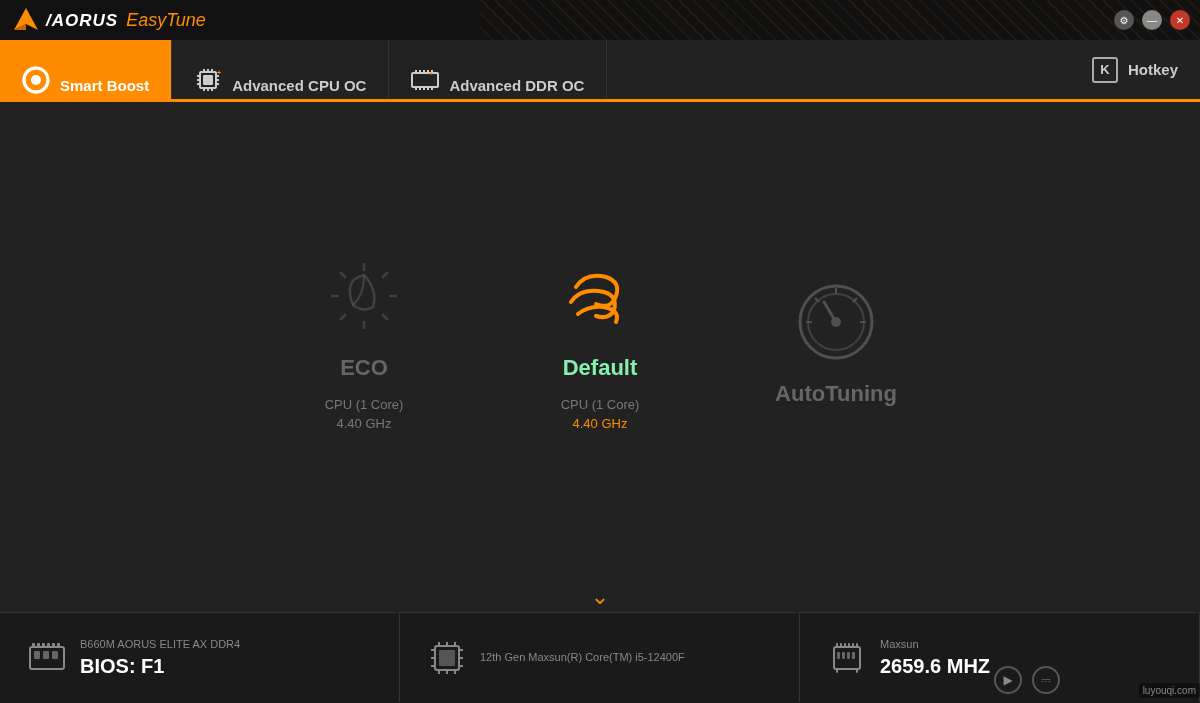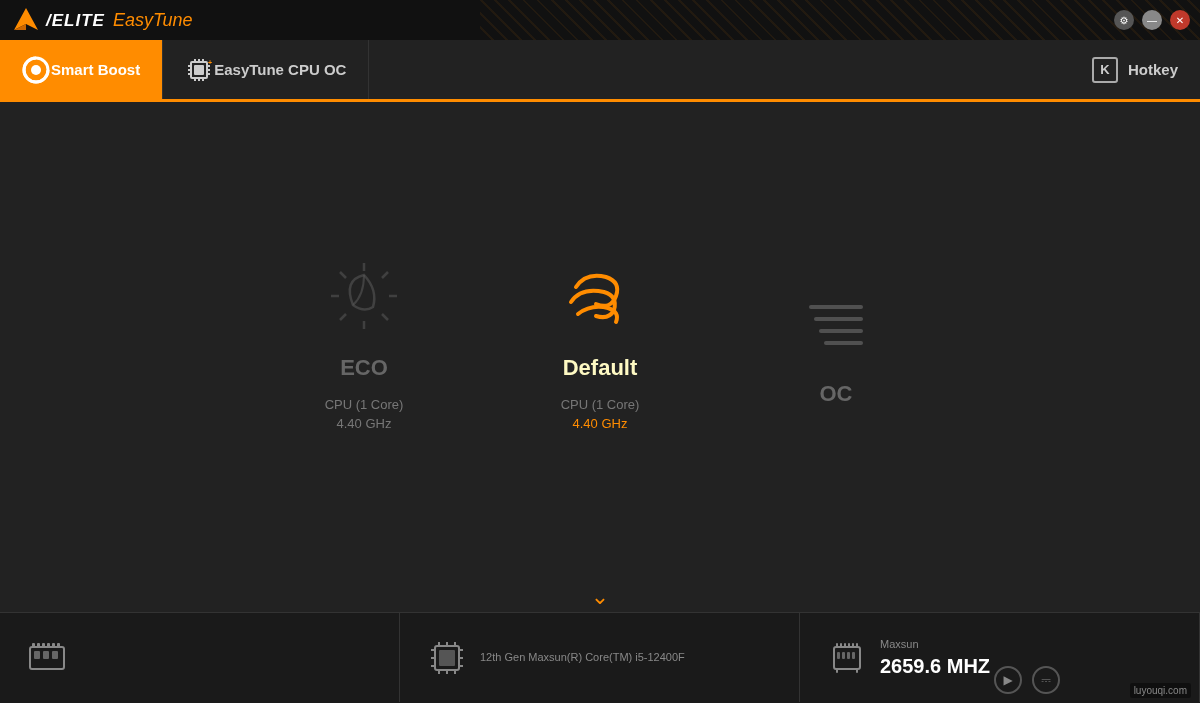--- a/index.html
+++ b/index.html
@@ -88,23 +88,23 @@
     
     .tab-bar {
       height: 62px;
       background: #222;
       display: flex;
       align-items: stretch;
       border-bottom: 3px solid #ff8c00;
     }
     .tab {
       display: flex;
-      align-items: center;
-      gap: 1px;
-      padding: 16px 22px;
+      align-items: flex-end;
+      gap: 10px;
+      padding: 5px 22px;
       cursor: pointer;
       color: #ccc;
       font-size: 15px;
       font-weight: 600;
       border-right: 1px solid #333;
       transition: background 0.15s;
       white-space: nowrap;
     }
     .tab.active {
       background: #ff8c00;
@@ -173,21 +173,21 @@
       display: flex;
       align-items: center;
       justify-content: center;
     }
     .mode-label {
       font-size: 22px;
       font-weight: 600;
       color: #666;
     }
     .mode-label.active-label {
-      color: #fef9c3;
+      color: #86efac;
     }
     .mode-sub {
       text-align: center;
       font-size: 13px;
       color: #777;
       line-height: 1.5;
     }
     .mode-sub .orange {
       color: #ff8c00;
     }
@@ -255,41 +255,41 @@
     }
     .status-main {
       font-size: 20px;
       font-weight: 700;
       color: #fff;
       line-height: 1.2;
     }
     .watermark {
       position: absolute;
       bottom: 4px;
-      right: 9px;
+      right: 0;
       font-size: 10px;
       color: #888;
       background: rgba(0,0,0,0.4);
       padding: 2px 4px;
       border-radius: 2px;
     }
   </style>
 </head>
 <body>
 
 <div class="title-bar">
   <div class="logo-area">
     <div class="aorus-logo">
 
       <svg width="32" height="28" viewBox="0 0 32 28">
         <polygon points="4,24 16,2 28,24 16,18" fill="#ff8c00"></polygon>
         <polygon points="4,24 16,18 16,24" fill="#cc6600"></polygon>
       </svg>
       <span class="aorus-eagle">
-        <span style="color:#fff; font-style:italic; font-weight:900; font-size:17px; letter-spacing:1px;">/ELITE</span>
+        <span style="color:#fff; font-style:italic; font-weight:900; font-size:17px; letter-spacing:1px;">/AORUS</span>
       </span>
     </div>
     <span class="easytune-text">EasyTune</span>
   </div>
   <div class="title-controls">
     <button class="ctrl-btn ctrl-settings" title="Settings">⚙</button>
     <button class="ctrl-btn ctrl-minimize" title="Minimize">—</button>
     <button class="ctrl-btn ctrl-close" title="Close">✕</button>
   </div>
 </div>
@@ -321,23 +321,42 @@
         <line x1="17" y1="21" x2="17" y2="24" stroke="#ccc" stroke-width="2"></line>
         <line x1="2" y1="9" x2="5" y2="9" stroke="#ccc" stroke-width="2"></line>
         <line x1="2" y1="13" x2="5" y2="13" stroke="#ccc" stroke-width="2"></line>
         <line x1="2" y1="17" x2="5" y2="17" stroke="#ccc" stroke-width="2"></line>
         <line x1="21" y1="9" x2="24" y2="9" stroke="#ccc" stroke-width="2"></line>
         <line x1="21" y1="13" x2="24" y2="13" stroke="#ccc" stroke-width="2"></line>
         <line x1="21" y1="17" x2="24" y2="17" stroke="#ccc" stroke-width="2"></line>
         <text x="22" y="8" font-size="7" fill="#ff8c00" font-weight="bold">+</text>
       </svg>
     </div>
-    <span>EasyTune CPU OC</span>
-  </div>
-
+    <span>Advanced CPU OC</span>
+  </div>
+
+  <div class="tab">
+    <div class="tab-icon-img">
+      <svg width="28" height="22" viewBox="0 0 28 22">
+        <rect x="1" y="4" width="26" height="14" stroke="#ccc" stroke-width="2" fill="none" rx="1"></rect>
+        <rect x="4" y="1" width="2" height="3" fill="#ccc"></rect>
+        <rect x="8" y="1" width="2" height="3" fill="#ccc"></rect>
+        <rect x="12" y="1" width="2" height="3" fill="#ccc"></rect>
+        <rect x="16" y="1" width="2" height="3" fill="#ccc"></rect>
+        <rect x="20" y="1" width="2" height="3" fill="#ccc"></rect>
+        <rect x="4" y="18" width="2" height="3" fill="#ccc"></rect>
+        <rect x="8" y="18" width="2" height="3" fill="#ccc"></rect>
+        <rect x="12" y="18" width="2" height="3" fill="#ccc"></rect>
+        <rect x="16" y="18" width="2" height="3" fill="#ccc"></rect>
+        <rect x="20" y="18" width="2" height="3" fill="#ccc"></rect>
+        <text x="18" y="7" font-size="7" fill="#ff8c00" font-weight="bold">+</text>
+      </svg>
+    </div>
+    <span>Advanced DDR OC</span>
+  </div>
 
 
   <div class="hotkey-tab">
     <div class="hotkey-box">K</div>
     <span>Hotkey</span>
   </div>
 </div>
 
 <div class="main-content">
   <div class="modes-row">
@@ -377,33 +396,40 @@
           <path d="M22,62 Q35,52 52,56 Q64,60 60,70" stroke="#ff8c00" stroke-width="4" fill="none" stroke-linecap="round"></path>
         </svg>
       </div>
       <span class="mode-label active-label">Default</span>
       <div class="mode-sub">
         <div>CPU (1 Core)</div>
         <div class="orange" style="color:#ff8c00;">4.40 GHz</div>
       </div>
     </div>
 
+
     <div class="mode-item">
-      <div class="mode-icon-wrap oc-icon">
-        <svg width="80" height="80" viewBox="0 0 80 80">
-
-          <line x1="15" y1="25" x2="65" y2="25" stroke="#888" stroke-width="4" stroke-linecap="round"></line>
-          <line x1="20" y1="37" x2="65" y2="37" stroke="#888" stroke-width="4" stroke-linecap="round"></line>
-          <line x1="25" y1="49" x2="65" y2="49" stroke="#888" stroke-width="4" stroke-linecap="round"></line>
-          <line x1="30" y1="61" x2="65" y2="61" stroke="#888" stroke-width="4" stroke-linecap="round"></line>
+      <div class="mode-icon-wrap autotuning-icon">
+        <svg width="84" height="84" viewBox="0 0 84 84">
+
+          <circle cx="42" cy="42" r="36" stroke="#888" stroke-width="3" fill="none"></circle>
+          <circle cx="42" cy="42" r="28" stroke="#666" stroke-width="2" fill="none"></circle>
+
+          <line x1="42" y1="42" x2="30" y2="22" stroke="#888" stroke-width="3" stroke-linecap="round"></line>
+          <circle cx="42" cy="42" r="5" fill="#888"></circle>
+
+          <line x1="42" y1="8" x2="42" y2="14" stroke="#888" stroke-width="2"></line>
+          <line x1="72" y1="42" x2="66" y2="42" stroke="#888" stroke-width="2"></line>
+          <line x1="12" y1="42" x2="18" y2="42" stroke="#888" stroke-width="2"></line>
+          <line x1="63" y1="18" x2="59" y2="22" stroke="#888" stroke-width="2"></line>
+          <line x1="21" y1="18" x2="25" y2="22" stroke="#888" stroke-width="2"></line>
         </svg>
       </div>
-      <span class="mode-label">OC</span>
-    </div>
-
+      <span class="mode-label">AutoTuning</span>
+    </div>
 
   </div>
 </div>
 
 <div class="scroll-hint">
   <span class="chevron-down">⌄</span>
 </div>
 
 <div class="status-bar" style="position:relative;">
 
@@ -414,20 +440,24 @@
         <rect x="5" y="10" width="6" height="8" rx="1" fill="#666"></rect>
         <rect x="14" y="10" width="6" height="8" rx="1" fill="#666"></rect>
         <rect x="23" y="10" width="6" height="8" rx="1" fill="#666"></rect>
         <rect x="3" y="2" width="3" height="4" rx="1" fill="#888"></rect>
         <rect x="8" y="2" width="3" height="4" rx="1" fill="#888"></rect>
         <rect x="13" y="2" width="3" height="4" rx="1" fill="#888"></rect>
         <rect x="18" y="2" width="3" height="4" rx="1" fill="#888"></rect>
         <rect x="23" y="2" width="3" height="4" rx="1" fill="#888"></rect>
         <rect x="28" y="2" width="3" height="4" rx="1" fill="#888"></rect>
       </svg>
+    </div>
+    <div class="status-text">
+      <span class="status-top">B660M AORUS ELITE AX DDR4</span>
+      <span class="status-main">BIOS: F1</span>
     </div>
   </div>
 
   <div class="status-item">
     <div class="status-icon">
       <svg width="34" height="34" viewBox="0 0 34 34">
         <rect x="5" y="5" width="24" height="24" rx="2" stroke="#888" stroke-width="2" fill="none"></rect>
         <rect x="9" y="9" width="16" height="16" fill="#555" rx="1"></rect>
         <line x1="9" y1="1" x2="9" y2="5" stroke="#888" stroke-width="2"></line>
         <line x1="17" y1="1" x2="17" y2="5" stroke="#888" stroke-width="2"></line>

